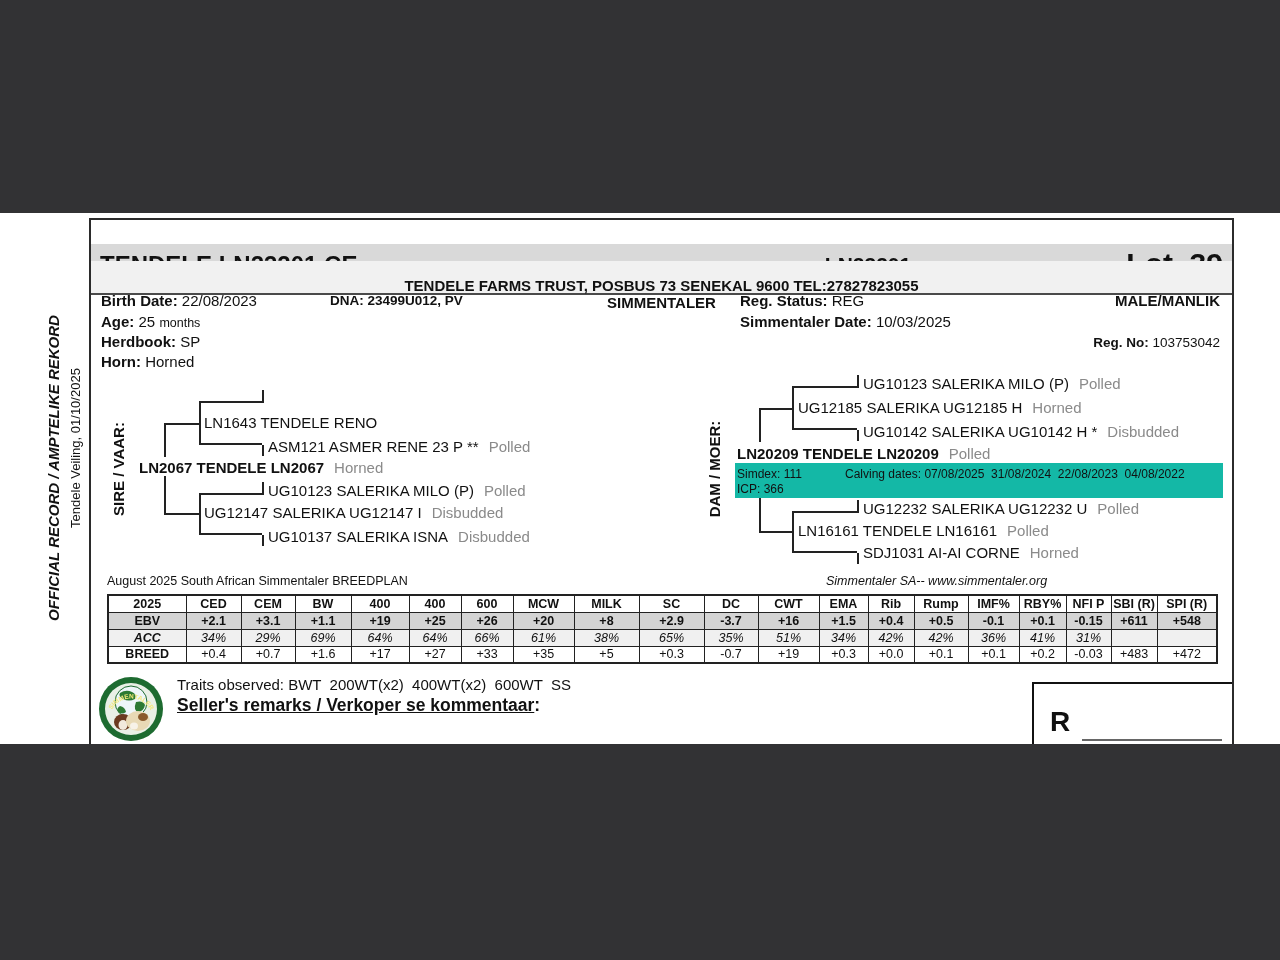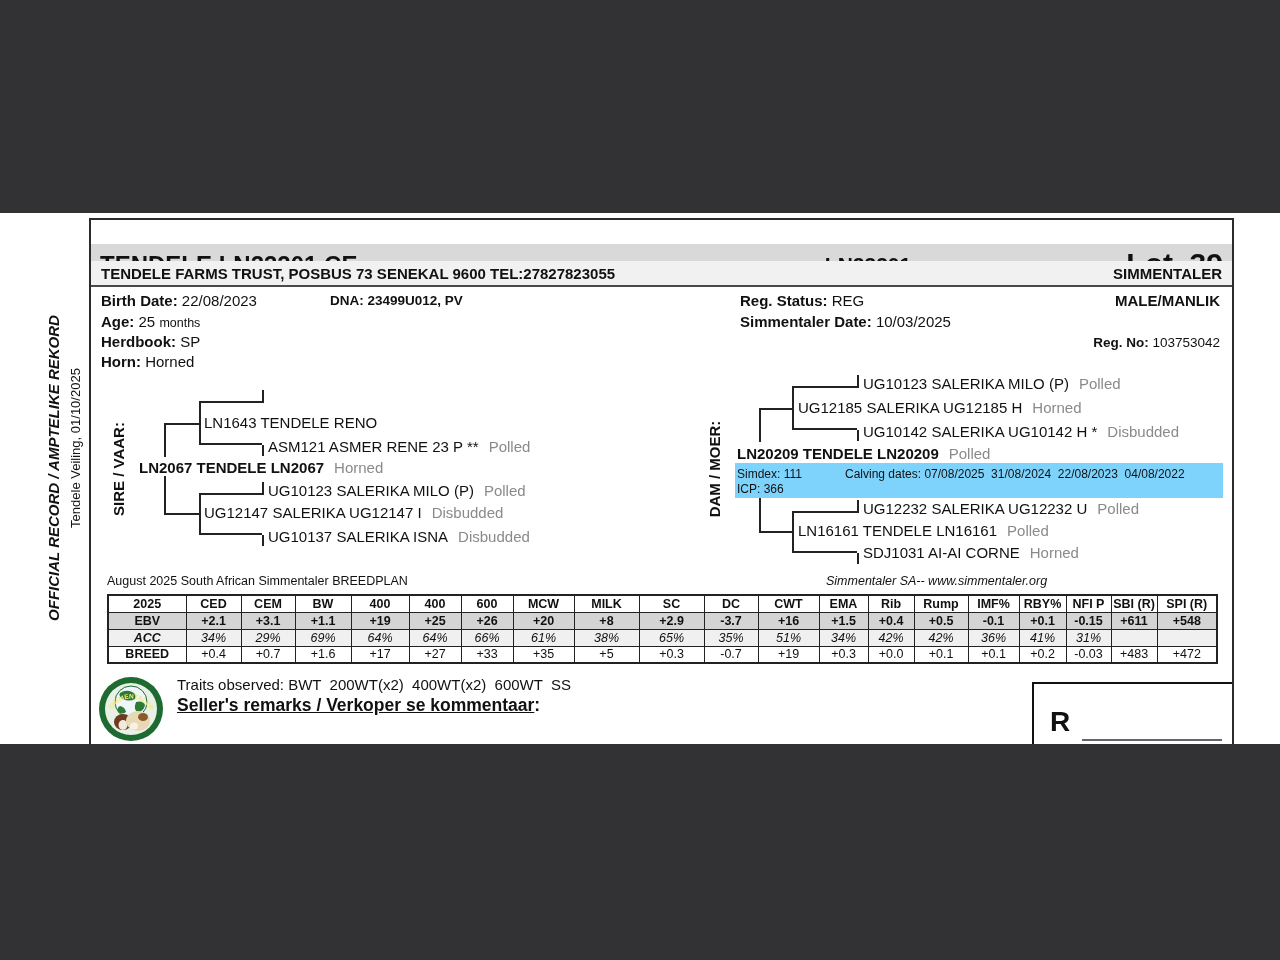--- a/index.html
+++ b/index.html
@@ -24,36 +24,36 @@
   #titlebar { position:absolute; left:0; top:0; width:100%; height:41px;
               background:#d9d9d9; border-bottom:2px solid #4a4a4a;margin-top:24px; }
   #doc-title { position:absolute; left:9px; top:7px; font-size:24px; font-weight:bold; }
   #doc-animal-id { position:absolute; left:777px; top:9px; transform:translateX(-50%);
                    font-size:21px; font-weight:bold; }
   #doc-lot { position:absolute; right:9px; top:3px; font-size:30px; font-weight:bold; }
 
   #subbar { position:absolute; left:0; top:41px; width:100%; height:26px;
             background:#f1f1f1; border-bottom:2px solid #4a4a4a;
             display:flex; justify-content:space-between; align-items:center;
-            padding:8px 10px; font-size:15px; font-weight:bold; }
+            padding:16px 10px; font-size:15px; font-weight:bold;flex-direction:column; }
 
   .t { position:absolute; white-space:nowrap; font-size:15px; }
   .b { font-weight:bold; }
   .small { font-size:12.5px; }
 
   
   .ped-row { position:absolute; white-space:nowrap; font-size:15px; height:18px; line-height:18px; }
   .ped-row .pstatus { color:#8a8a8a; margin-left:10px; }
   .ped-main { font-weight:bold; }
   .vlabel { position:absolute; font-weight:bold; font-size:15px; white-space:nowrap;
             transform:translate(-50%,-50%) rotate(-90deg); }
   .ln { position:absolute; background:#222; }
 
   #dam-band { position:absolute; left:644px; top:243px; width:488px; height:35px;
-              background:#7dd3fc; }
+              background:#14b8a6; }
   .bandtxt { position:absolute; font-size:12px; white-space:pre; }
 
   
   #ebv-table { position:absolute; left:16px; top:374px; width:1109px;
                border-collapse:collapse; table-layout:fixed; border:2px solid #222; }
   #ebv-table td { border:1px solid #222; text-align:center; font-size:12.5px;
                   height:17px; padding:0; overflow:hidden; }
   tr.hdr td { font-weight:bold; background:#ffffff; }
   tr.row-ebv td { font-weight:bold; background:#d4d4d4; }
   tr.row-acc td { font-style:italic; background:#f0f0f0; }

